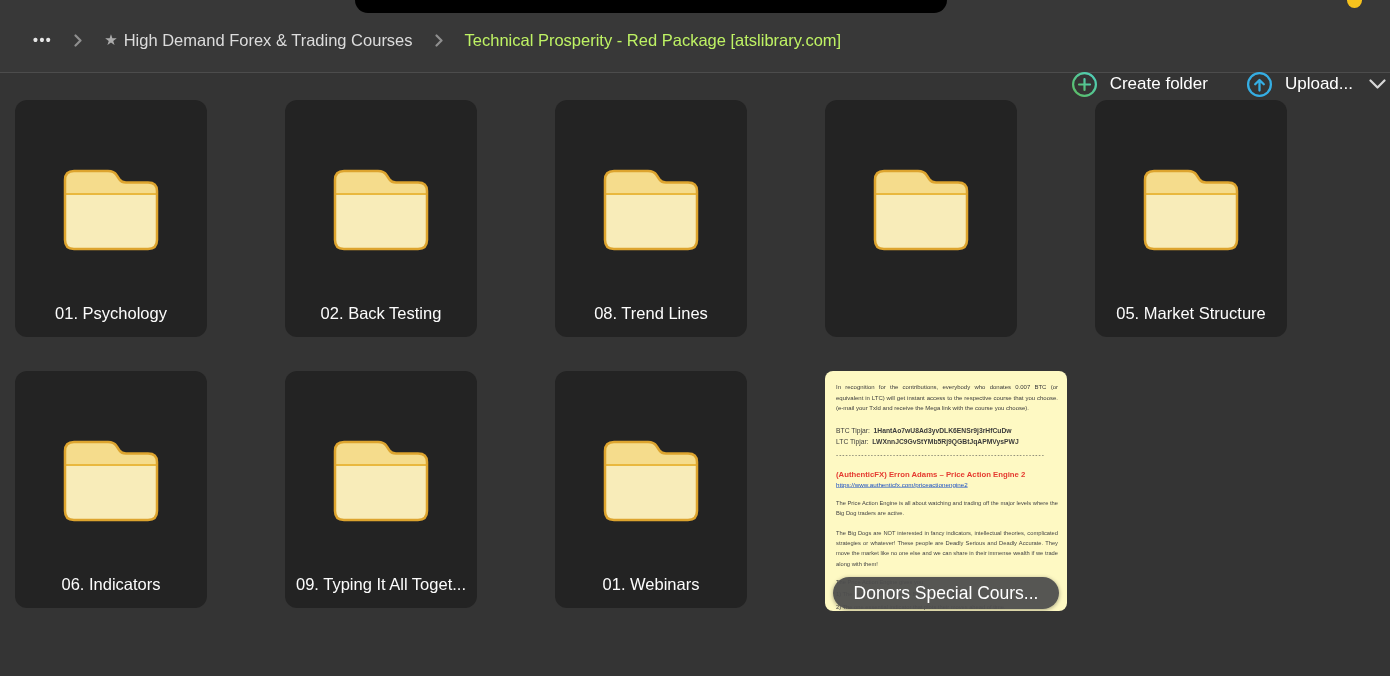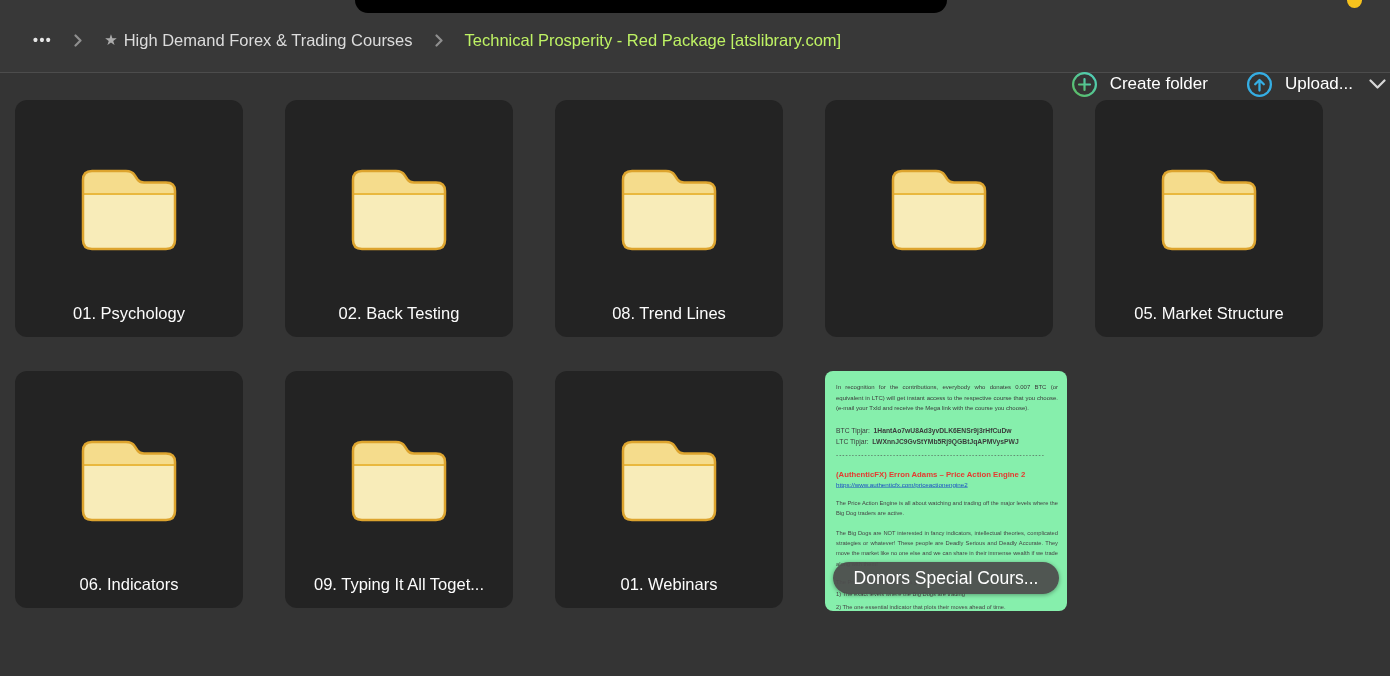--- a/index.html
+++ b/index.html
@@ -43,51 +43,51 @@
   }
   .action-gap{width:38px;}
   .upload-caret{margin-left:16px;display:flex;align-items:center;cursor:pointer;}
   
   .grid{
     position:absolute;left:15px;top:100px;
     display:grid;grid-template-columns:repeat(5,242px);
     grid-auto-rows:auto;column-gap:28px;row-gap:34px;
   }
   .tile{
-    width:228px;height:237px;background:#232323;border-radius:12px;
+    width:192px;height:237px;background:#232323;border-radius:12px;
     position:relative;cursor:pointer;
   }
   .tile .f-icon{
     position:absolute;left:50%;top:68px;transform:translateX(-50%);
   }
   .tile .f-label{
     position:absolute;left:8px;right:8px;bottom:14px;
     text-align:center;color:#fcfcfc;font-size:16.5px;
     white-space:nowrap;overflow:hidden;
   }
   
   .tile-file{
-    width:242px;height:240px;background:#86efac;border-radius:8px;
+    width:242px;height:240px;background:#fef9c3;border-radius:8px;
     position:relative;overflow:hidden;cursor:pointer;
   }
   .doc-scale{
     position:absolute;left:11px;top:4px;width:444px;height:480px;
     transform:scale(0.5);transform-origin:0 0;color:#3b3b3b;
   }
   .doc-intro{margin:14px 0 0;font-size:12px;line-height:1.75;text-align:justify;}
   .tipjar{margin-top:24px;font-size:13.5px;line-height:1.45;white-space:nowrap;}
   .tipjar b{font-weight:bold;}
   .doc-divider{margin-top:9px;font-size:13px;letter-spacing:2px;white-space:nowrap;overflow:hidden;color:#4a4a4a;}
   .doc-heading{margin-top:24px;font-size:15.5px;font-weight:bold;color:#e53a30;}
   .doc-link{margin-top:5px;font-size:12.5px;color:#1a4fc4;text-decoration:underline;}
   .doc-para{margin-top:18px;font-size:11.5px;line-height:1.8;text-align:justify;color:#454545;}
   .doc-line{margin-top:16px;font-size:11.5px;line-height:1.8;color:#454545;}
   .doc-item{margin-top:4px;font-size:11.5px;line-height:1.8;color:#454545;}
   .file-badge{
-    position:absolute;left:8px;right:8px;bottom:17px;height:32px;
+    position:absolute;left:8px;right:8px;bottom:2px;height:32px;
     background:rgba(77,77,77,0.95);border-radius:16px;
     display:flex;align-items:center;justify-content:center;
     color:#ffffff;font-size:17.5px;white-space:nowrap;overflow:hidden;
     box-shadow:0 1px 4px rgba(0,0,0,0.35);
   }
 </style>
 </head>
 <body>
 
 <div class="topbar">

